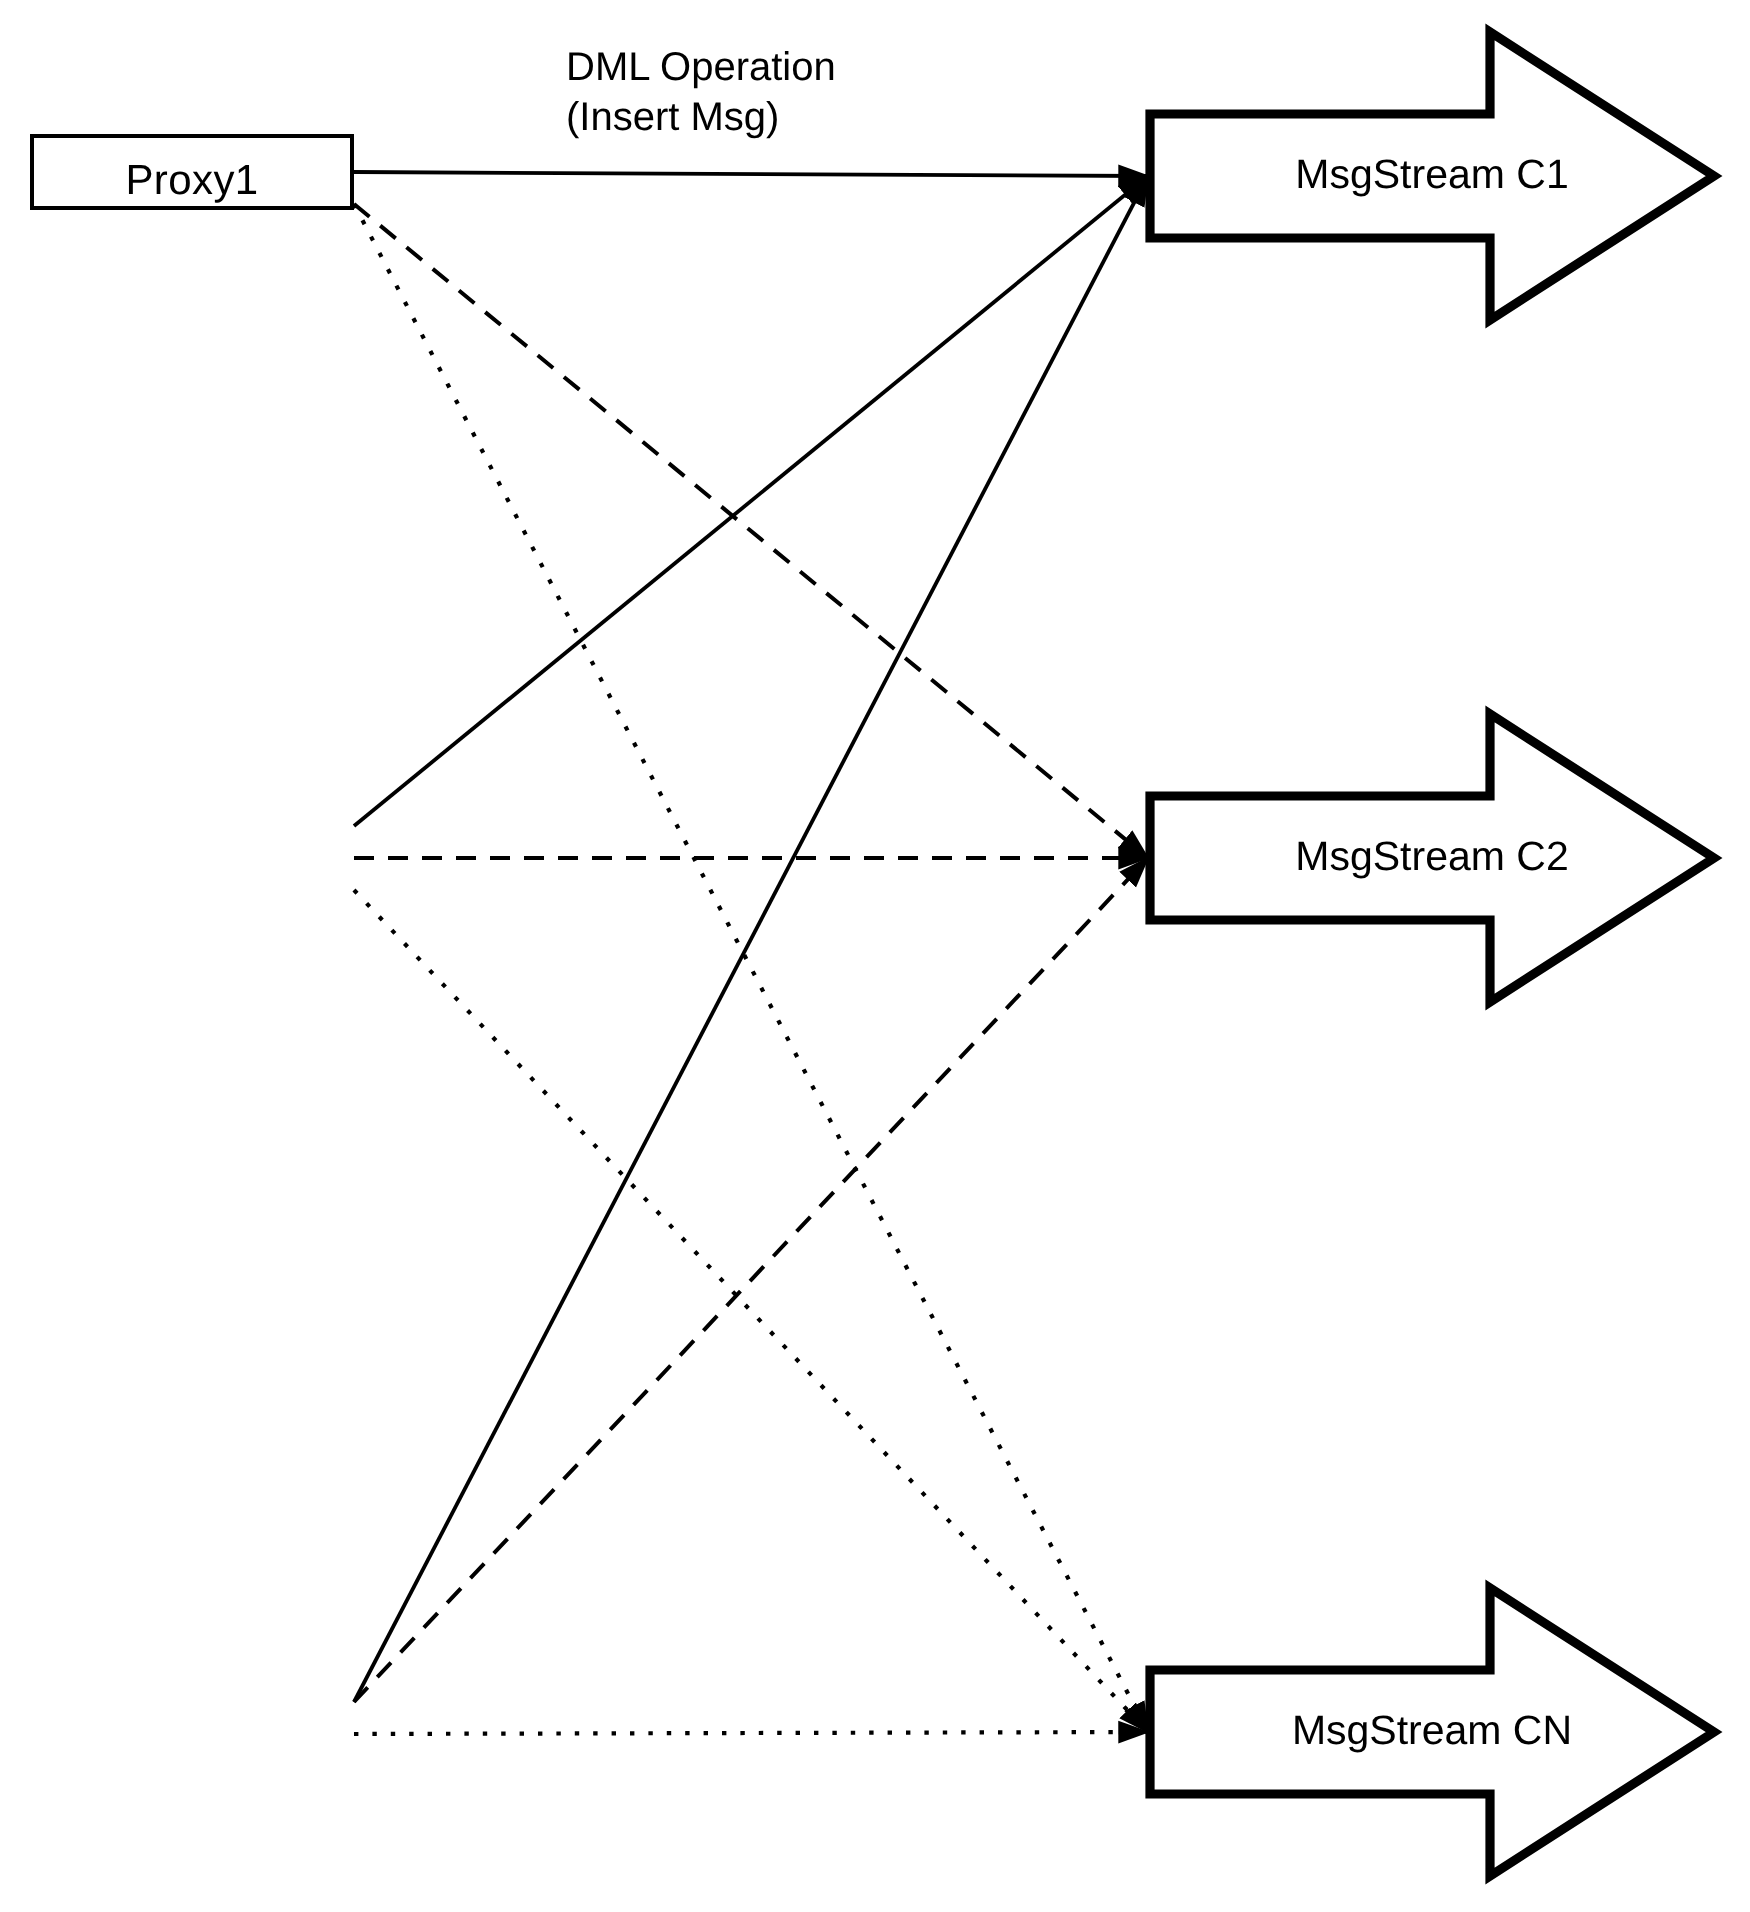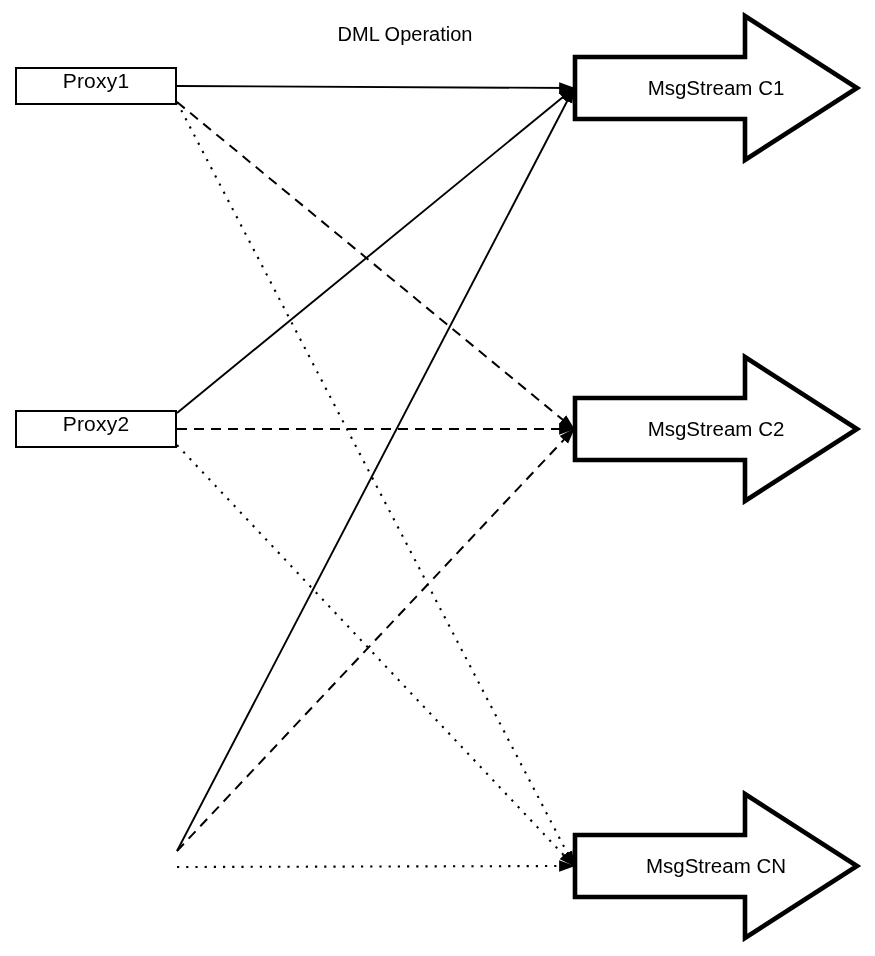--- a/index.html
+++ b/index.html
@@ -22,21 +22,21 @@
   }
   .proxy-box {
     position: absolute;
     left: 15px;
     width: 162px;
     height: 38px;
     box-sizing: border-box;
     border: 2.3px solid #000000;
     background: #ffffff;
     display: flex;
-    align-items: flex-start;
+    align-items: flex-end;
     justify-content: center;
     font-size: 21px;
     color: #000000;
     letter-spacing: 0.2px;
   }
   .stream-label {
     position: absolute;
     left: 575px;
     width: 282px;
     height: 0;
@@ -45,21 +45,21 @@
     justify-content: center;
     font-size: 20.5px;
     color: #000000;
     white-space: nowrap;
   }
   .annotation {
     position: absolute;
     left: 283px;
     top: 22px;
     width: 244px;
-    text-align: center;
+    text-align: left;
     font-size: 20px;
     line-height: 25px;
     color: #000000;
   }
   .conn-solid  { stroke: #000000; stroke-width: 1.9; fill: none; }
   .conn-dashed { stroke: #000000; stroke-width: 2;   fill: none; stroke-dasharray: 10 7; }
   .conn-dotted { stroke: #000000; stroke-width: 2.1; fill: none; stroke-dasharray: 2.2 7; }
   .big-arrow {
     fill: #ffffff;
     stroke: #000000;
@@ -91,26 +91,24 @@
         <line x1="177" y1="429" x2="574" y2="429" class="conn-dashed" marker-end="url(#arrowhead)"></line>
         <line x1="177" y1="445" x2="574" y2="866" class="conn-dotted" marker-end="url(#arrowhead)"></line>
         <line x1="177" y1="851" x2="574" y2="88" class="conn-solid" marker-end="url(#arrowhead)"></line>
         <line x1="177" y1="851" x2="574" y2="429" class="conn-dashed" marker-end="url(#arrowhead)"></line>
         <line x1="177" y1="867" x2="574" y2="866" class="conn-dotted" marker-end="url(#arrowhead)"></line>
       </g>
   </svg>
 
   <div class="annotation">
     <div>DML Operation</div>
+    <div>(Insert Msg)</div>
   </div>
 
   <div class="proxy-box" style="top:67px">
     <span>Proxy1</span>
-  </div>
-  <div class="proxy-box" style="top:410px">
-    <span>Proxy2</span>
   </div>
 
   <div class="stream-label" style="top:88px">MsgStream C1</div>
   <div class="stream-label" style="top:429px">MsgStream C2</div>
   <div class="stream-label" style="top:866px">MsgStream CN</div>
 
 </div>
 
 </body></html>

